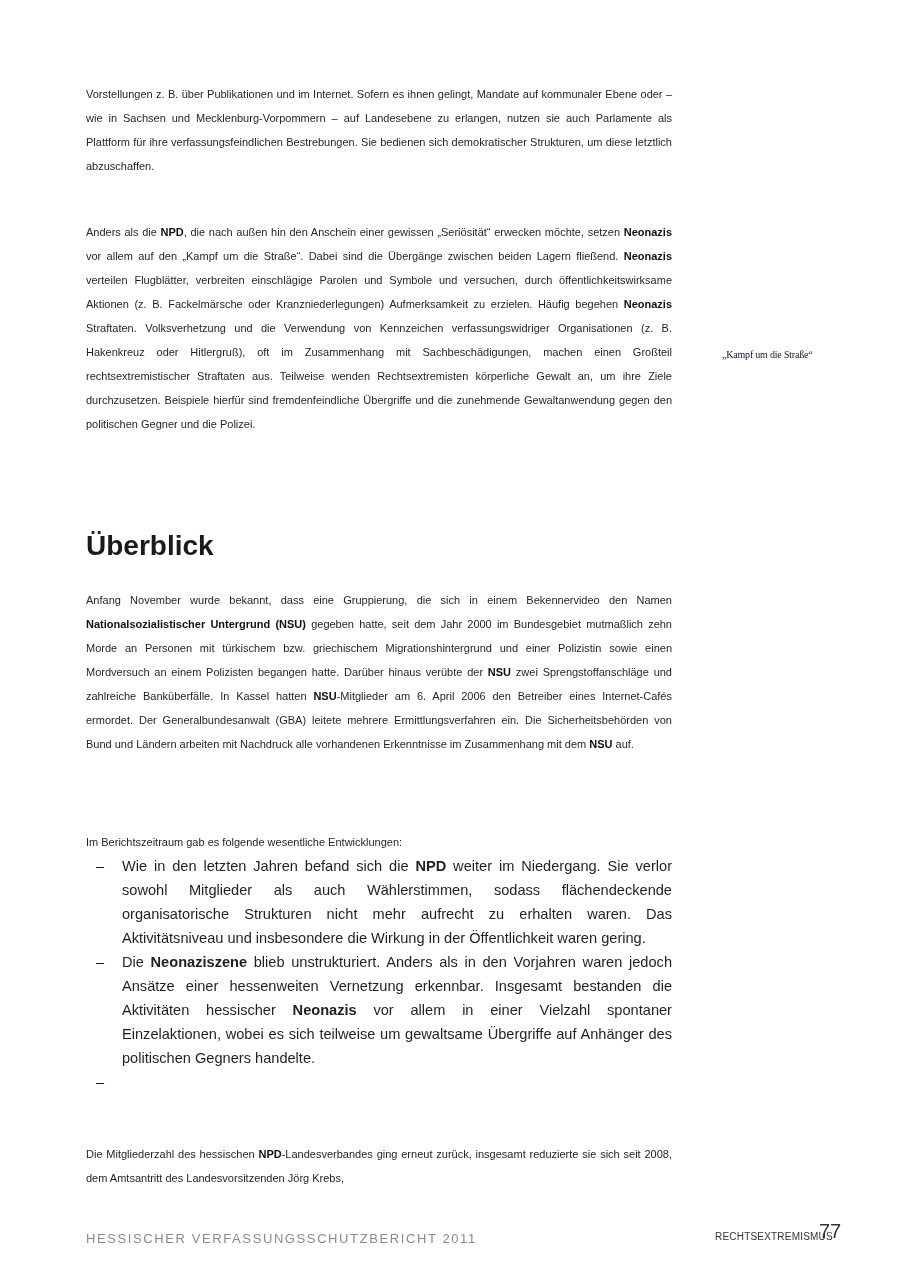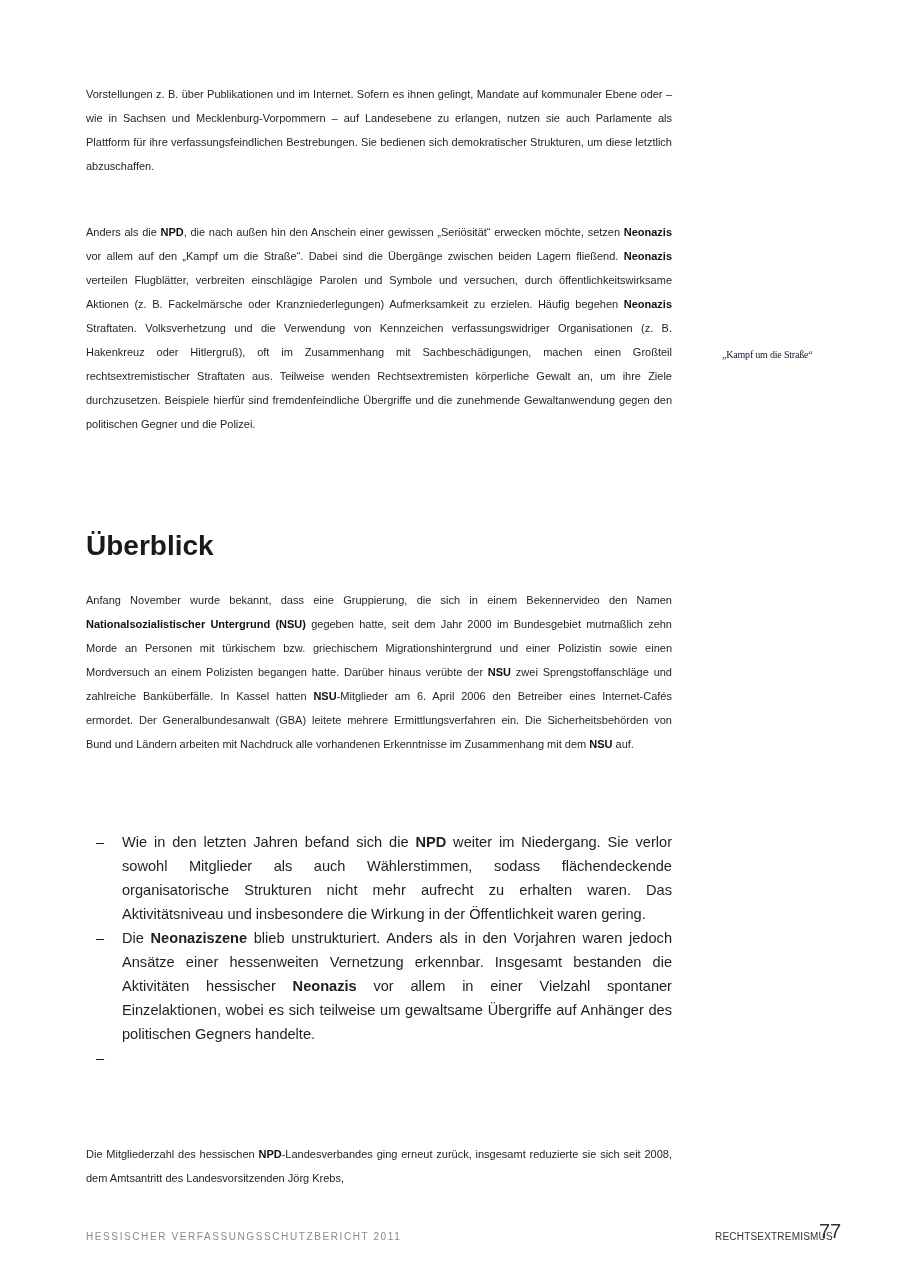--- a/index.html
+++ b/index.html
@@ -12,38 +12,39 @@
   #p2 { top: 220px; }
   h2.section { position: absolute; left: 86px; top: 530px; margin: 0; font-size: 28px; font-weight: bold; color: #1a1a1a; }
   #p3 { top: 588px; }
   #p4 { top: 830px; }
   ul.dash { list-style: none; margin: 0; padding: 0; }
   ul.dash li { position: relative; padding-left: 36px; font-size: 14.6px; line-height: 24px; text-align: justify; }
   ul.dash li .dash-mark { position: absolute; left: 10px; top: 0; }
   #p5 { top: 1142px; }
   .margin-note { position: absolute; left: 722px; top: 349px; font-size: 10px; color: #0f172a;
                  font-family: Liberation Serif, serif; letter-spacing: -0.2px; }
-  .footer-left { position: absolute; left: 86px; top: 1231px; font-size: 10px; letter-spacing: 1.6px; color: #8a8a8a; }
+  .footer-left { position: absolute; left: 86px; top: 1231px; font-size: 13px; letter-spacing: 1.6px; color: #8a8a8a; }
   .footer-right { position: absolute; left: 683px; top: 1231px; font-size: 10px; color: #333; letter-spacing: 0.2px; padding-left: 32px; }
   .page-num { position: absolute; left: 819px; top: 1220px; font-size: 20px; color: #333; }
 </style>
 </head>
 <body>
 
 <p class="body col" id="p1">Vorstellungen z. B. über Publikationen und im Internet. Sofern es ihnen gelingt, Mandate auf kommunaler Ebene oder – wie in Sachsen und Mecklenburg-Vorpommern – auf Landesebene zu erlangen, nutzen sie auch Parlamente als Plattform für ihre verfassungsfeindlichen Bestrebungen. Sie bedienen sich demokratischer Strukturen, um diese letztlich abzuschaffen.</p>
 
 <p class="body col" id="p2">Anders als die <b>NPD</b>, die nach außen hin den Anschein einer gewissen „Seriösität“ erwecken möchte, setzen <b>Neonazis</b> vor allem auf den „Kampf um die Straße“. Dabei sind die Übergänge zwischen beiden Lagern fließend. <b>Neonazis</b> verteilen Flugblätter, verbreiten einschlägige Parolen und Symbole und versuchen, durch öffentlichkeitswirksame Aktionen (z. B. Fackelmärsche oder Kranzniederlegungen) Aufmerksamkeit zu erzielen. Häufig begehen <b>Neonazis</b> Straftaten. Volksverhetzung und die Verwendung von Kennzeichen verfassungswidriger Organisationen (z. B. Hakenkreuz oder Hitlergruß), oft im Zusammenhang mit Sachbeschädigungen, machen einen Großteil rechtsextremistischer Straftaten aus. Teilweise wenden Rechtsextremisten körperliche Gewalt an, um ihre Ziele durchzusetzen. Beispiele hierfür sind fremdenfeindliche Übergriffe und die zunehmende Gewaltanwendung gegen den politischen Gegner und die Polizei.</p>
 
 <div class="margin-note">„Kampf um die Straße“</div>
 
 <h2 class="section">Überblick</h2>
 
 <p class="body col" id="p3">Anfang November wurde bekannt, dass eine Gruppierung, die sich in einem Bekennervideo den Namen <b>Nationalsozialistischer Untergrund (NSU)</b> gegeben hatte, seit dem Jahr 2000 im Bundesgebiet mutmaßlich zehn Morde an Personen mit türkischem bzw. griechischem Migrationshintergrund und einer Polizistin sowie einen Mordversuch an einem Polizisten begangen hatte. Darüber hinaus verübte der <b>NSU</b> zwei Sprengstoffanschläge und zahlreiche Banküberfälle. In Kassel hatten <b>NSU</b>-Mitglieder am 6. April 2006 den Betreiber eines Internet-Cafés ermordet. Der Generalbundesanwalt (GBA) leitete mehrere Ermittlungsverfahren ein. Die Sicherheitsbehörden von Bund und Ländern arbeiten mit Nachdruck alle vorhandenen Erkenntnisse im Zusammenhang mit dem <b>NSU</b> auf.</p>
 
 <div class="col" id="p4">
+  <p class="body">Im Berichtszeitraum gab es folgende wesentliche Entwicklungen:</p>
   <ul class="dash">
     <li><span class="dash-mark">–</span><span>Wie in den letzten Jahren befand sich die <b>NPD</b> weiter im Niedergang. Sie verlor sowohl Mitglieder als auch Wählerstimmen, sodass flächendeckende organisatorische Strukturen nicht mehr aufrecht zu erhalten waren. Das Aktivitätsniveau und insbesondere die Wirkung in der Öffentlichkeit waren gering.</span></li>
     <li><span class="dash-mark">–</span><span>Die <b>Neonaziszene</b> blieb unstrukturiert. Anders als in den Vorjahren waren jedoch Ansätze einer hessenweiten Vernetzung erkennbar. Insgesamt bestanden die Aktivitäten hessischer <b>Neonazis</b> vor allem in einer Vielzahl spontaner Einzelaktionen, wobei es sich teilweise um gewaltsame Übergriffe auf Anhänger des politischen Gegners handelte.</span></li>
     <li><span class="dash-mark">–</span></li>
   </ul>
 </div>
 
 <p class="body col" id="p5">Die Mitgliederzahl des hessischen <b>NPD</b>-Landesverbandes ging erneut zurück, insgesamt reduzierte sie sich seit 2008, dem Amtsantritt des Landesvorsitzenden Jörg Krebs,</p>
 
 <div class="footer-left">HESSISCHER VERFASSUNGSSCHUTZBERICHT 2011</div>

